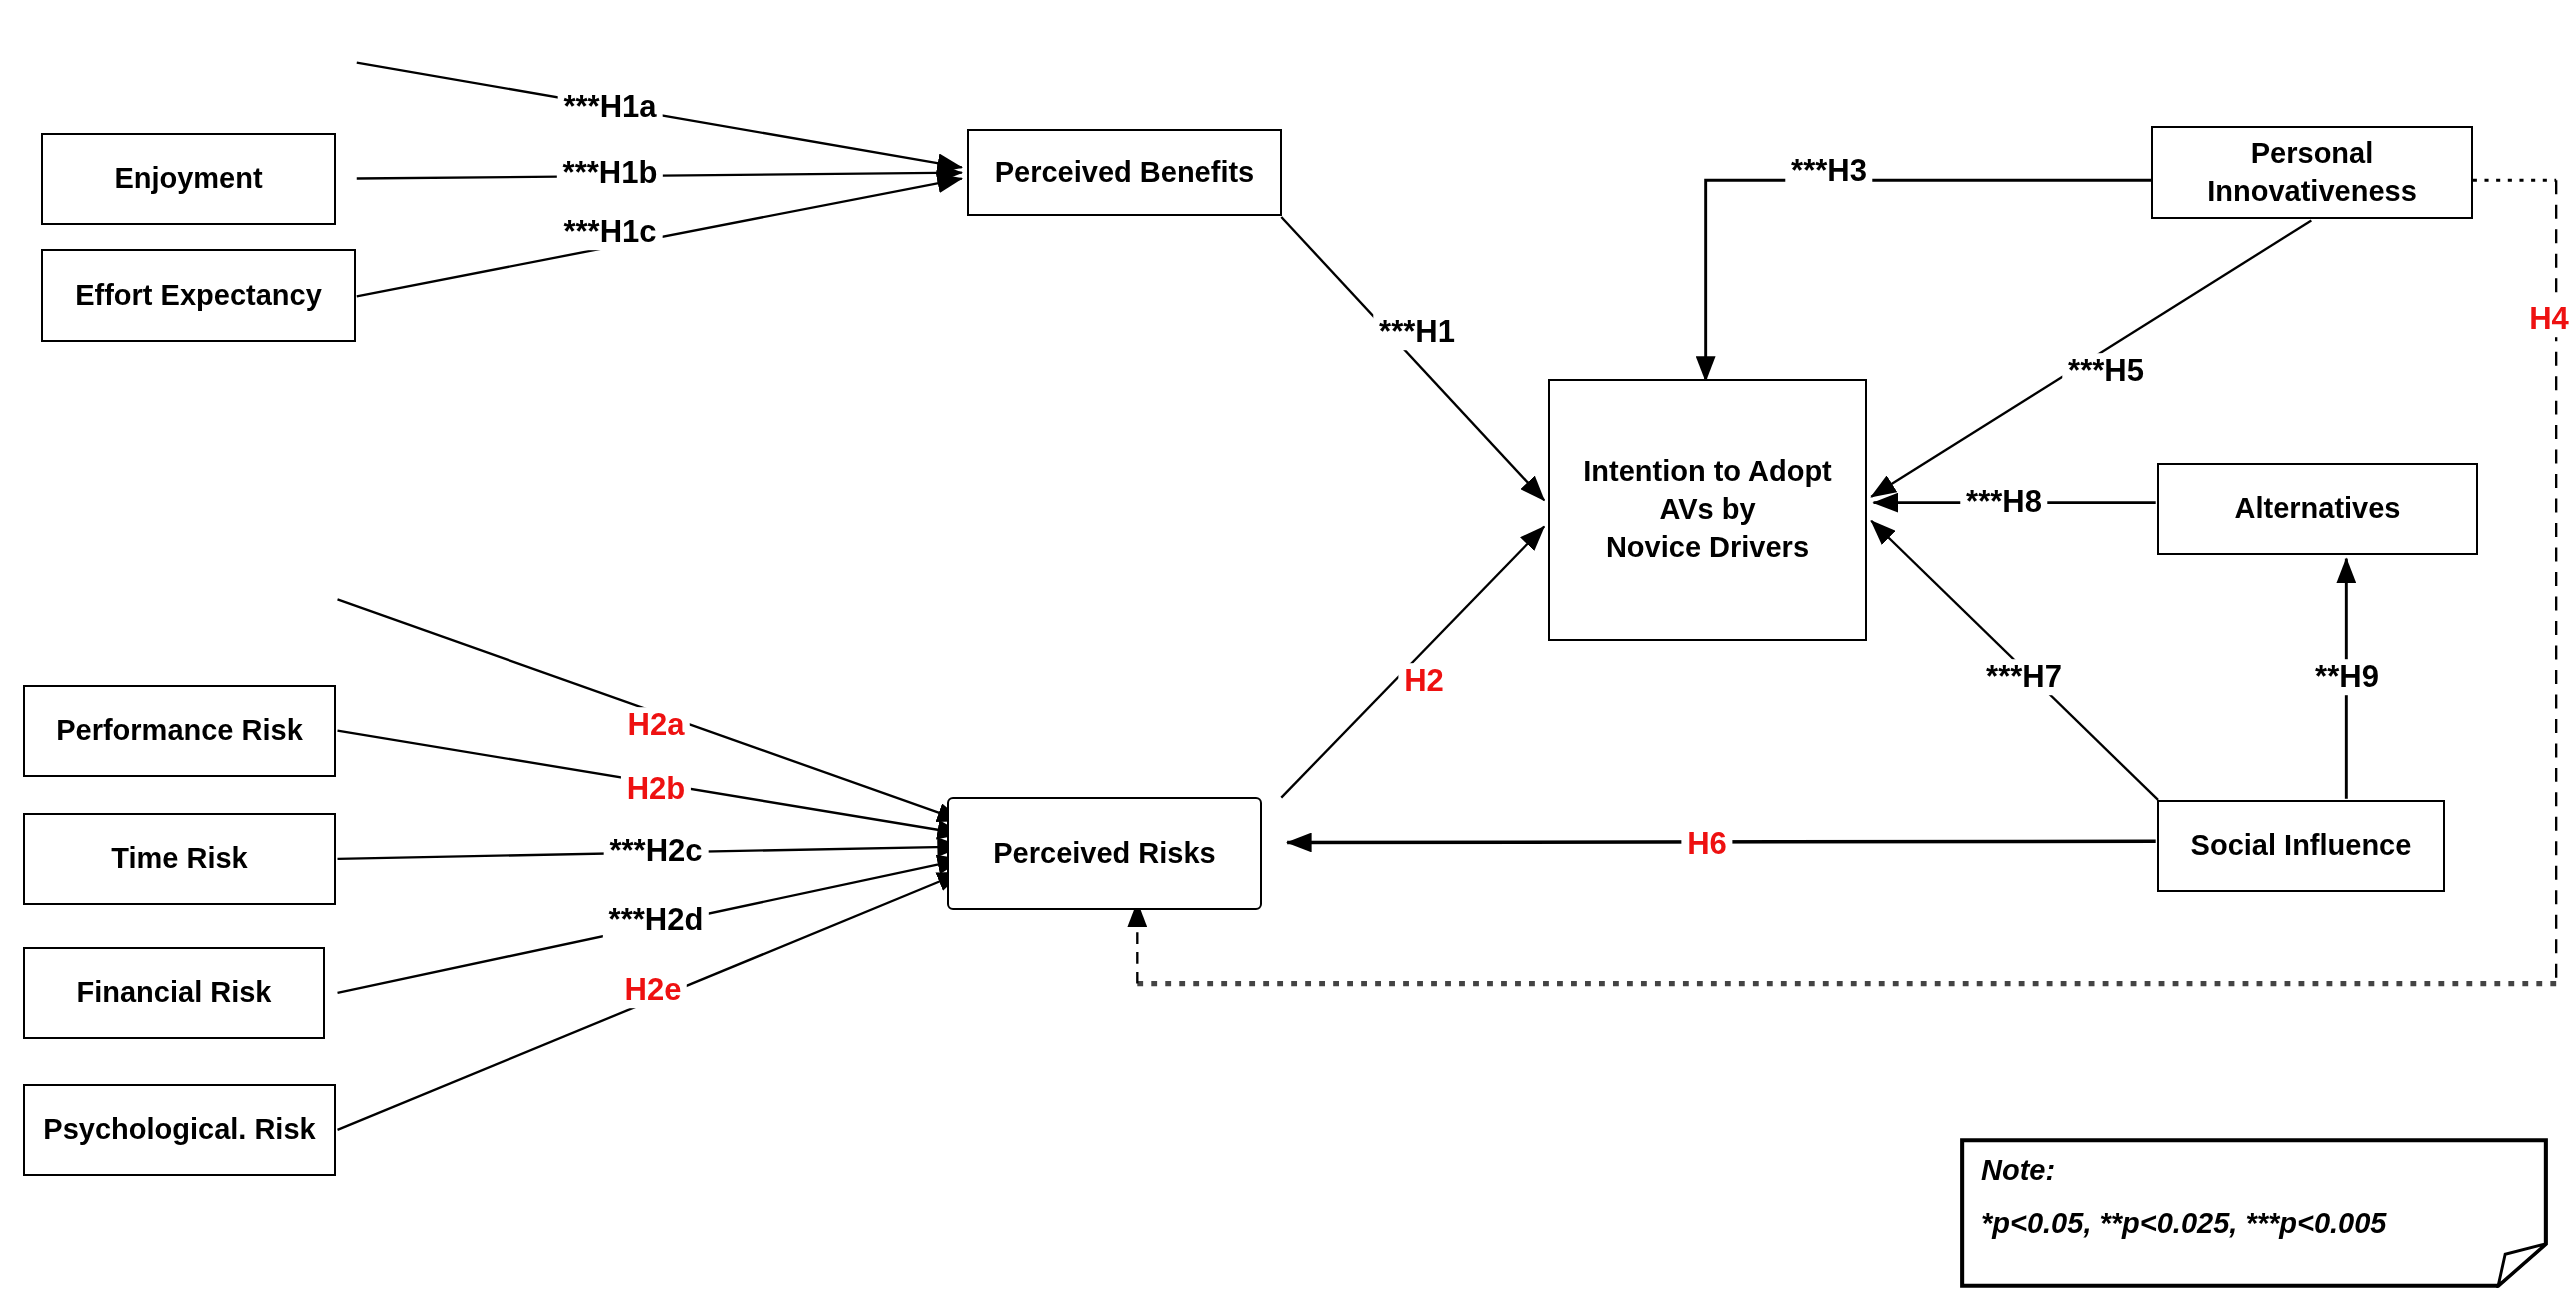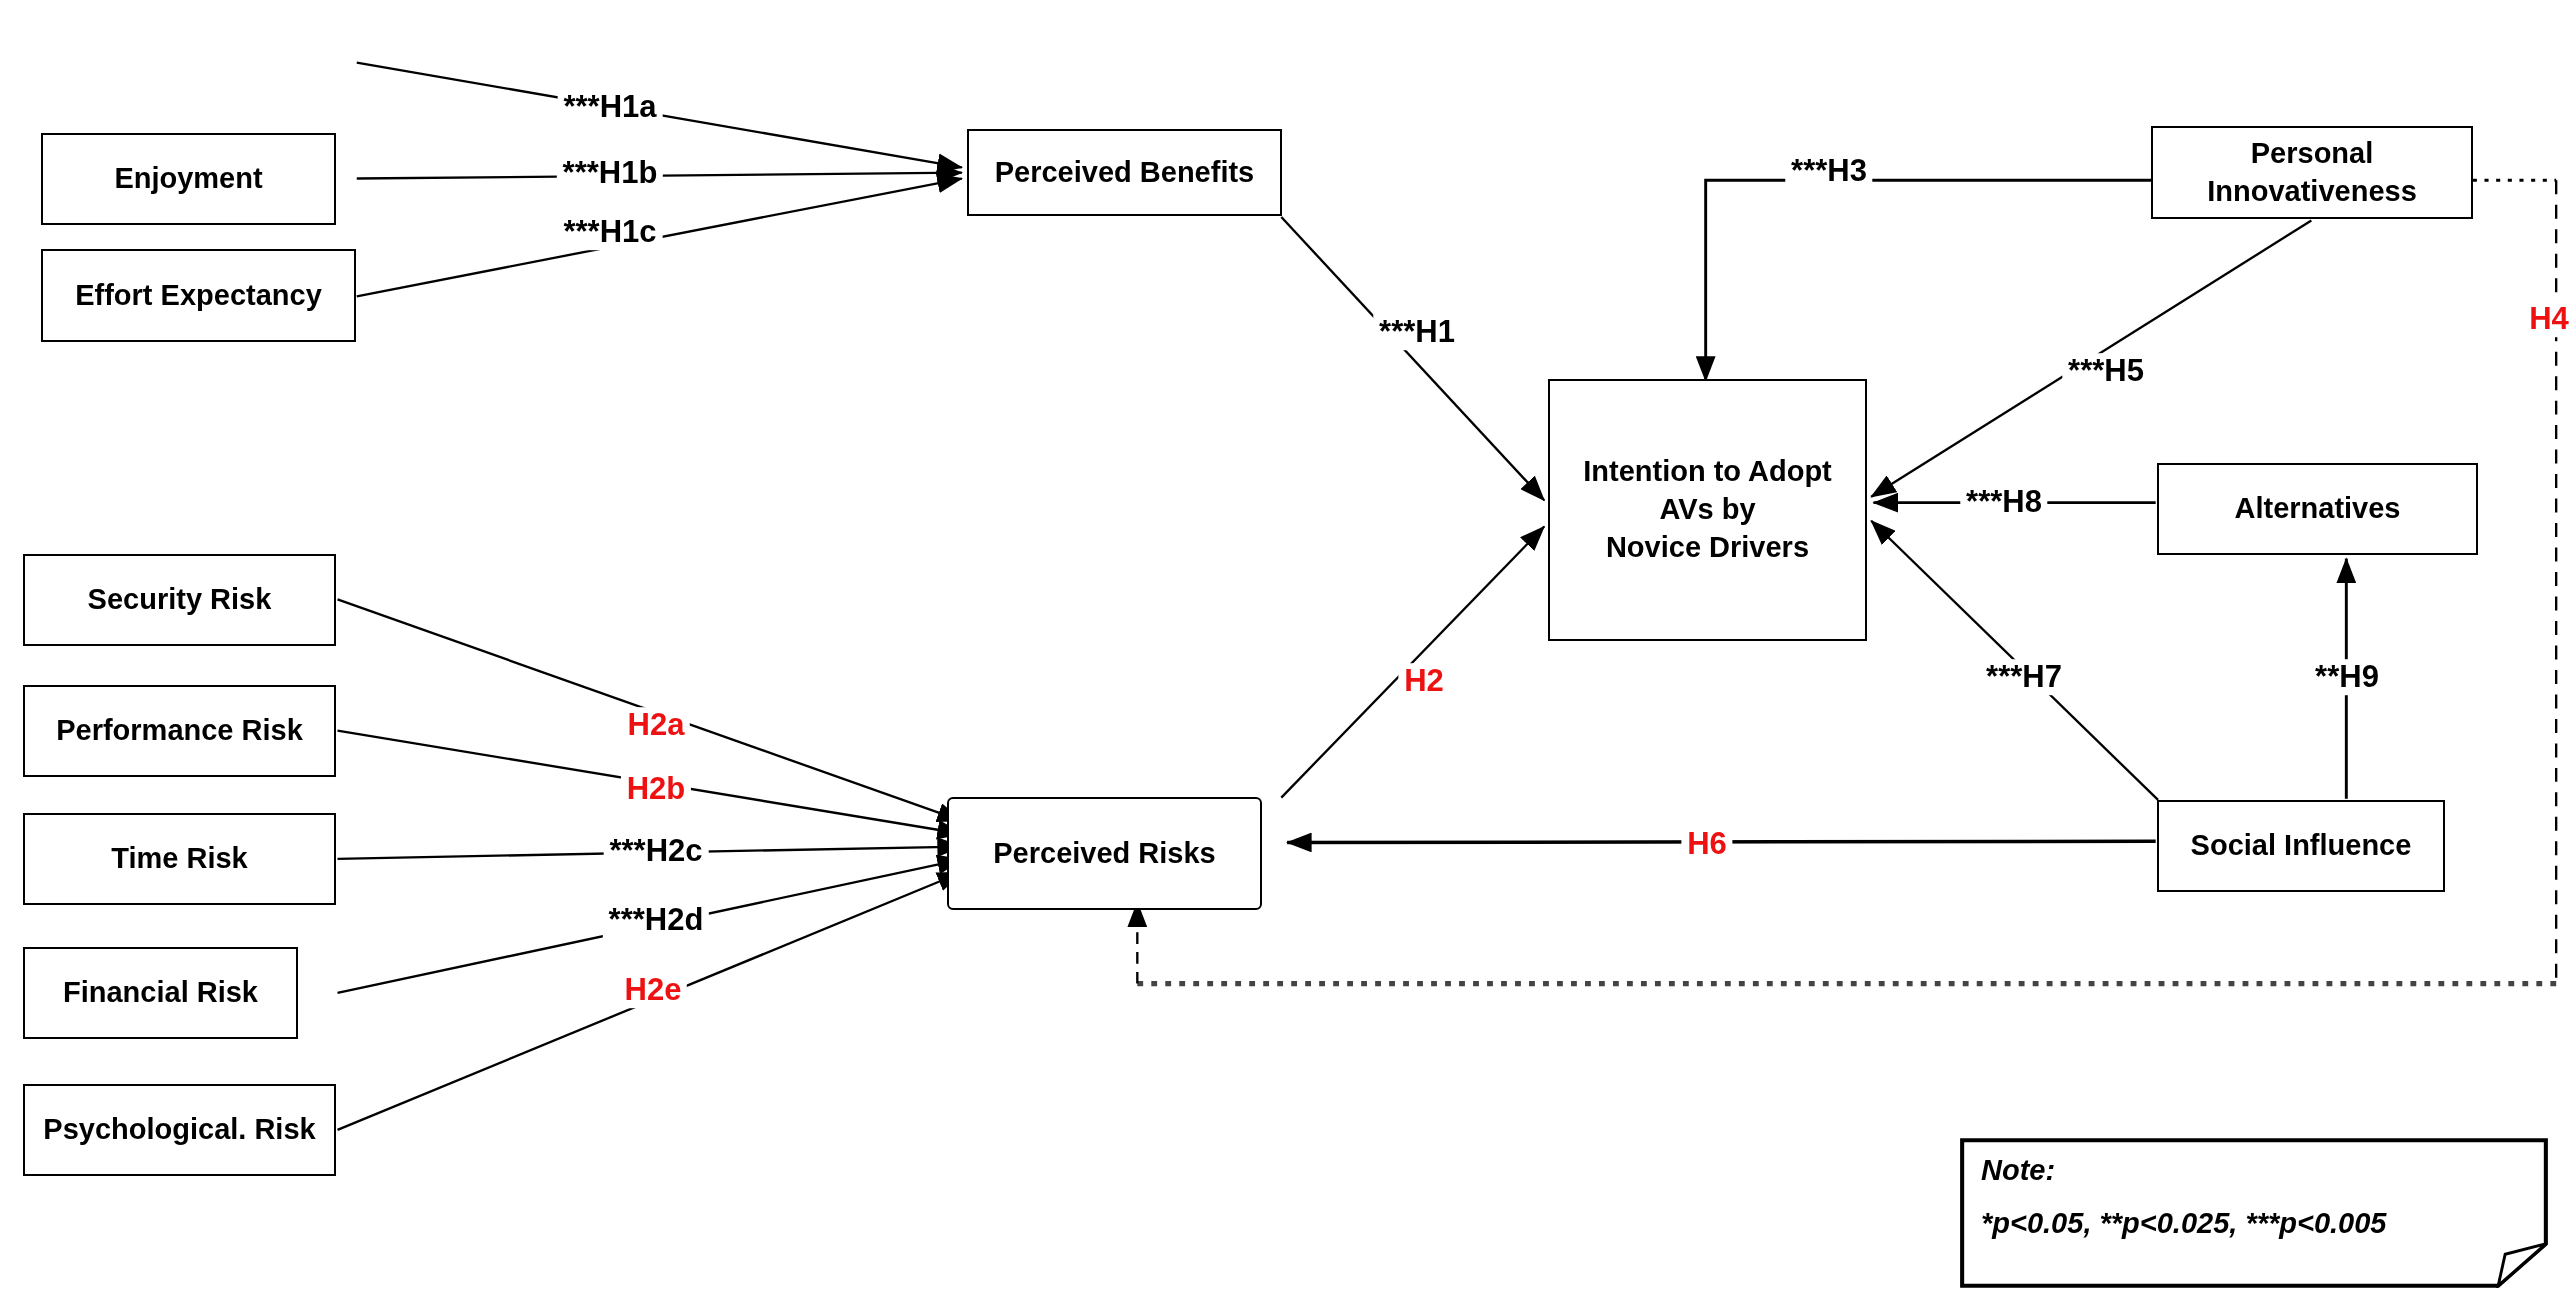--- a/index.html
+++ b/index.html
@@ -91,24 +91,23 @@
   <div class="node" style="left:967px;top:129px;width:315px;height:87px;">Perceived Benefits</div>
   <div class="node" style="left:1548px;top:379px;width:319px;height:262px;">Intention to Adopt
 AVs by
 Novice Drivers</div>
   <div class="node" style="left:2151px;top:126px;width:322px;height:93px;">Personal
 Innovativeness</div>
   <div class="node" style="left:2157px;top:463px;width:321px;height:92px;">Alternatives</div>
   <div class="node" style="left:2157px;top:800px;width:288px;height:92px;">Social Influence</div>
   <div class="node" style="left:947px;top:797px;width:315px;height:113px;border-radius:6px;">Perceived Risks</div>
 
-  <div class="node" style="left:23px;top:554px;width:313px;height:92px;">Security Risk</div>
   <div class="node" style="left:23px;top:685px;width:313px;height:92px;">Performance Risk</div>
   <div class="node" style="left:23px;top:813px;width:313px;height:92px;">Time Risk</div>
-  <div class="node" style="left:23px;top:947px;width:275px;height:92px;">Financial Risk</div>
+  <div class="node" style="left:23px;top:947px;width:302px;height:92px;">Financial Risk</div>
   <div class="node" style="left:23px;top:1084px;width:313px;height:92px;">Psychological. Risk</div>
 
   <div class="hlabel" style="left:610px;top:107px;">***H1a</div>
   <div class="hlabel" style="left:610px;top:173px;">***H1b</div>
   <div class="hlabel" style="left:610px;top:232px;">***H1c</div>
   <div class="hlabel" style="left:1417px;top:332px;">***H1</div>
   <div class="hlabel red" style="left:1424px;top:681px;">H2</div>
   <div class="hlabel red" style="left:656px;top:725px;">H2a</div>
   <div class="hlabel red" style="left:656px;top:789px;">H2b</div>
   <div class="hlabel" style="left:656px;top:851px;">***H2c</div>

